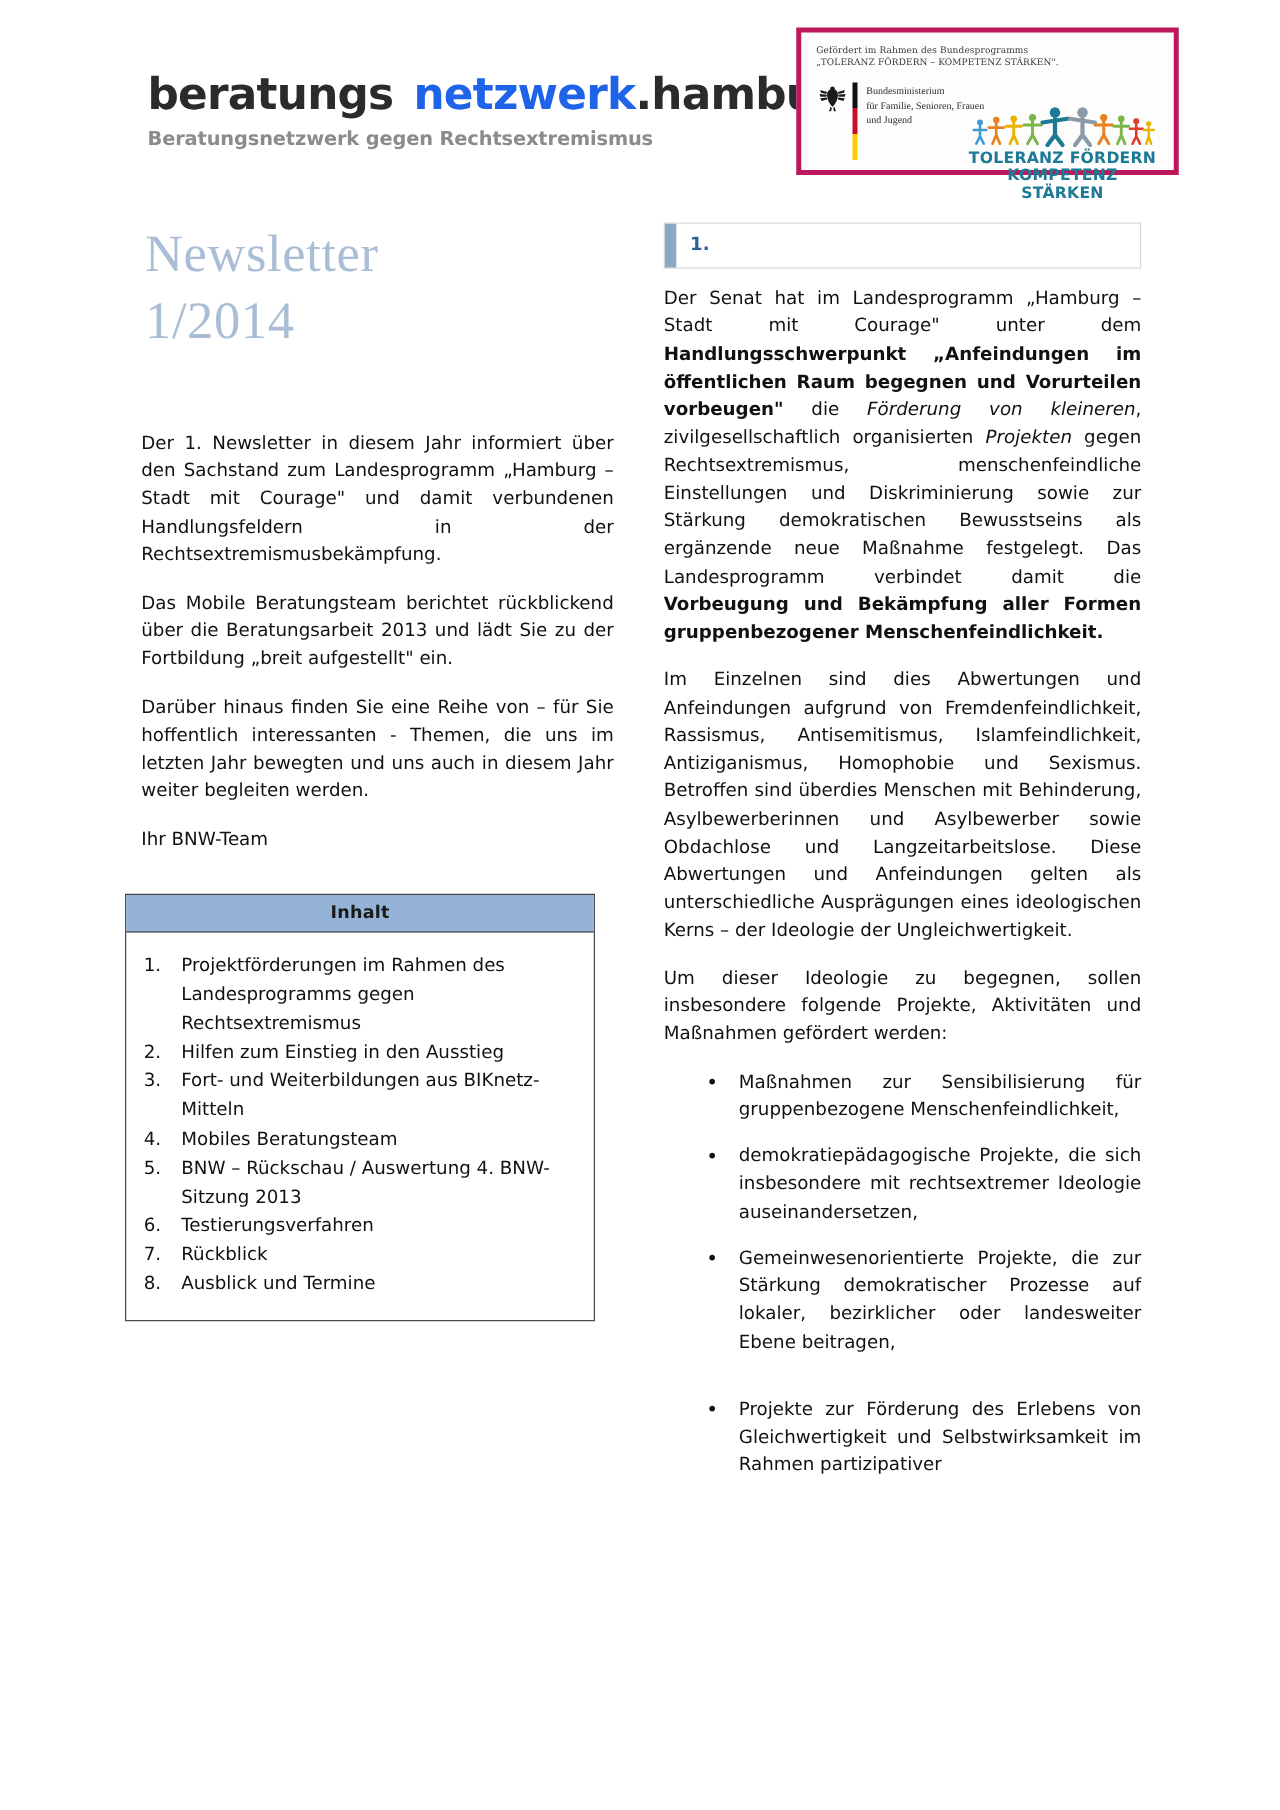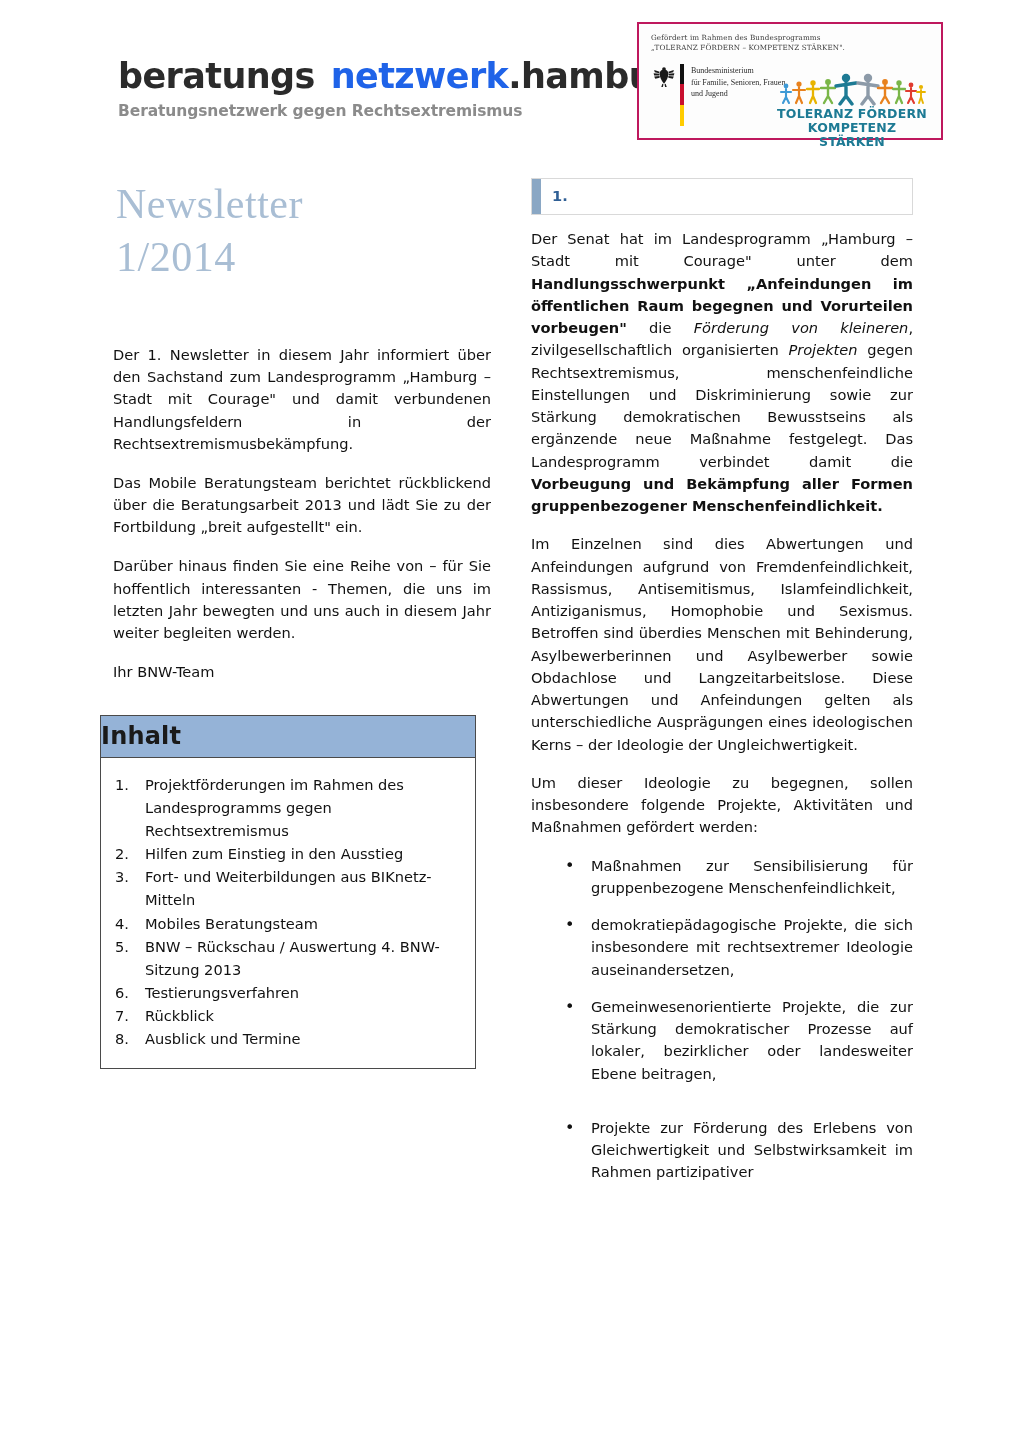--- a/index.html
+++ b/index.html
@@ -55,21 +55,21 @@
   }
 
   
   .gov-logo {
     position: absolute;
     left: 637px;
     top: 22px;
     width: 306px;
     height: 118px;
     background: #fdfdfd;
-    border: 2px solid #be185d;
+    border: 4px solid #be185d;
     box-sizing: border-box;
     padding: 9px 10px 6px 12px;
   }
   .gov-funding-line {
     font-family: "DejaVu Serif", "Liberation Serif", serif;
     font-size: 7.2px;
     line-height: 1.42;
     color: #3a3a3a;
     letter-spacing: 0.1px;
   }
@@ -105,21 +105,21 @@
     font-family: Liberation Serif, serif;
     font-size: 8px;
     line-height: 1.42;
     color: #2c2c2c;
     padding-top: 1px;
     white-space: nowrap;
   }
   .toleranz {
     position: absolute;
     right: 4px;
-    top: 10px;
+    top: 20px;
     width: 150px;
     text-align: center;
   }
   .people-row {
     display: flex;
     align-items: flex-end;
     justify-content: center;
     height: 34px;
     margin-bottom: 1px;
   }
@@ -183,22 +183,22 @@
     margin-top: 32px;
     margin-left: -13px;
     width: 376px;
     border: 1px solid #4a4a4a;
     background: #ffffff;
     box-sizing: border-box;
   }
   .inhalt-head {
     background: #95b3d7;
     border-bottom: 1px solid #4a4a4a;
-    text-align: left;
-    font-size: 24px;
+    text-align: center;
+    font-size: 14px;
     font-weight: bold;
     color: #1a1a1a;
     padding: 6px 0 7px 0;
     letter-spacing: 0.2px;
   }
   .inhalt-body {
     padding: 15px 14px 18px 14px;
   }
   ol.toc {
     margin: 0;

